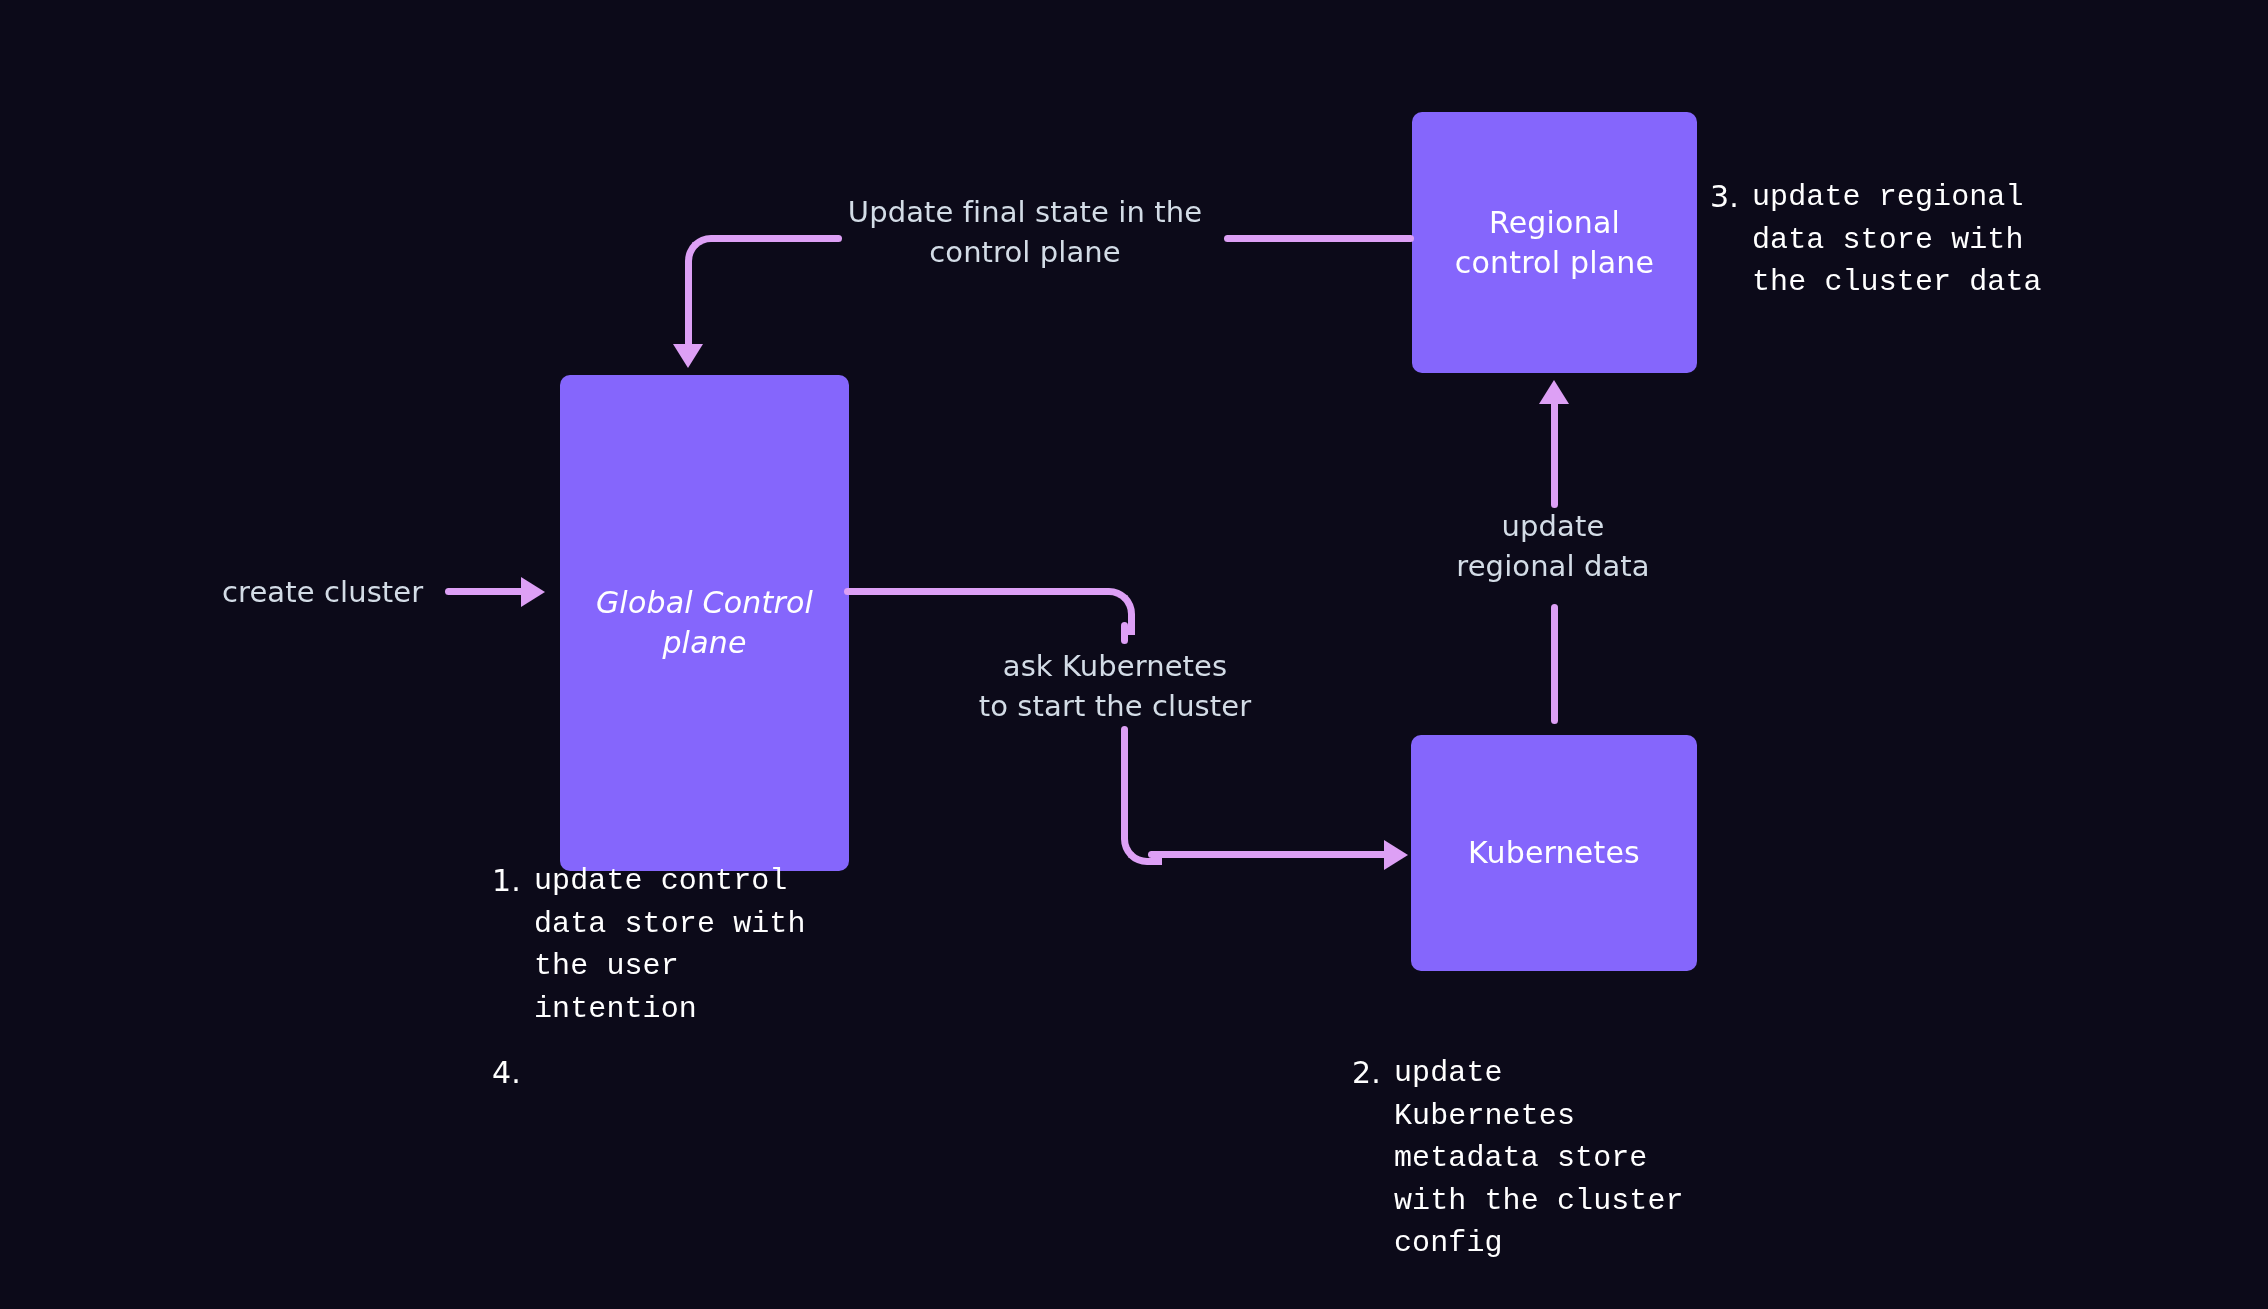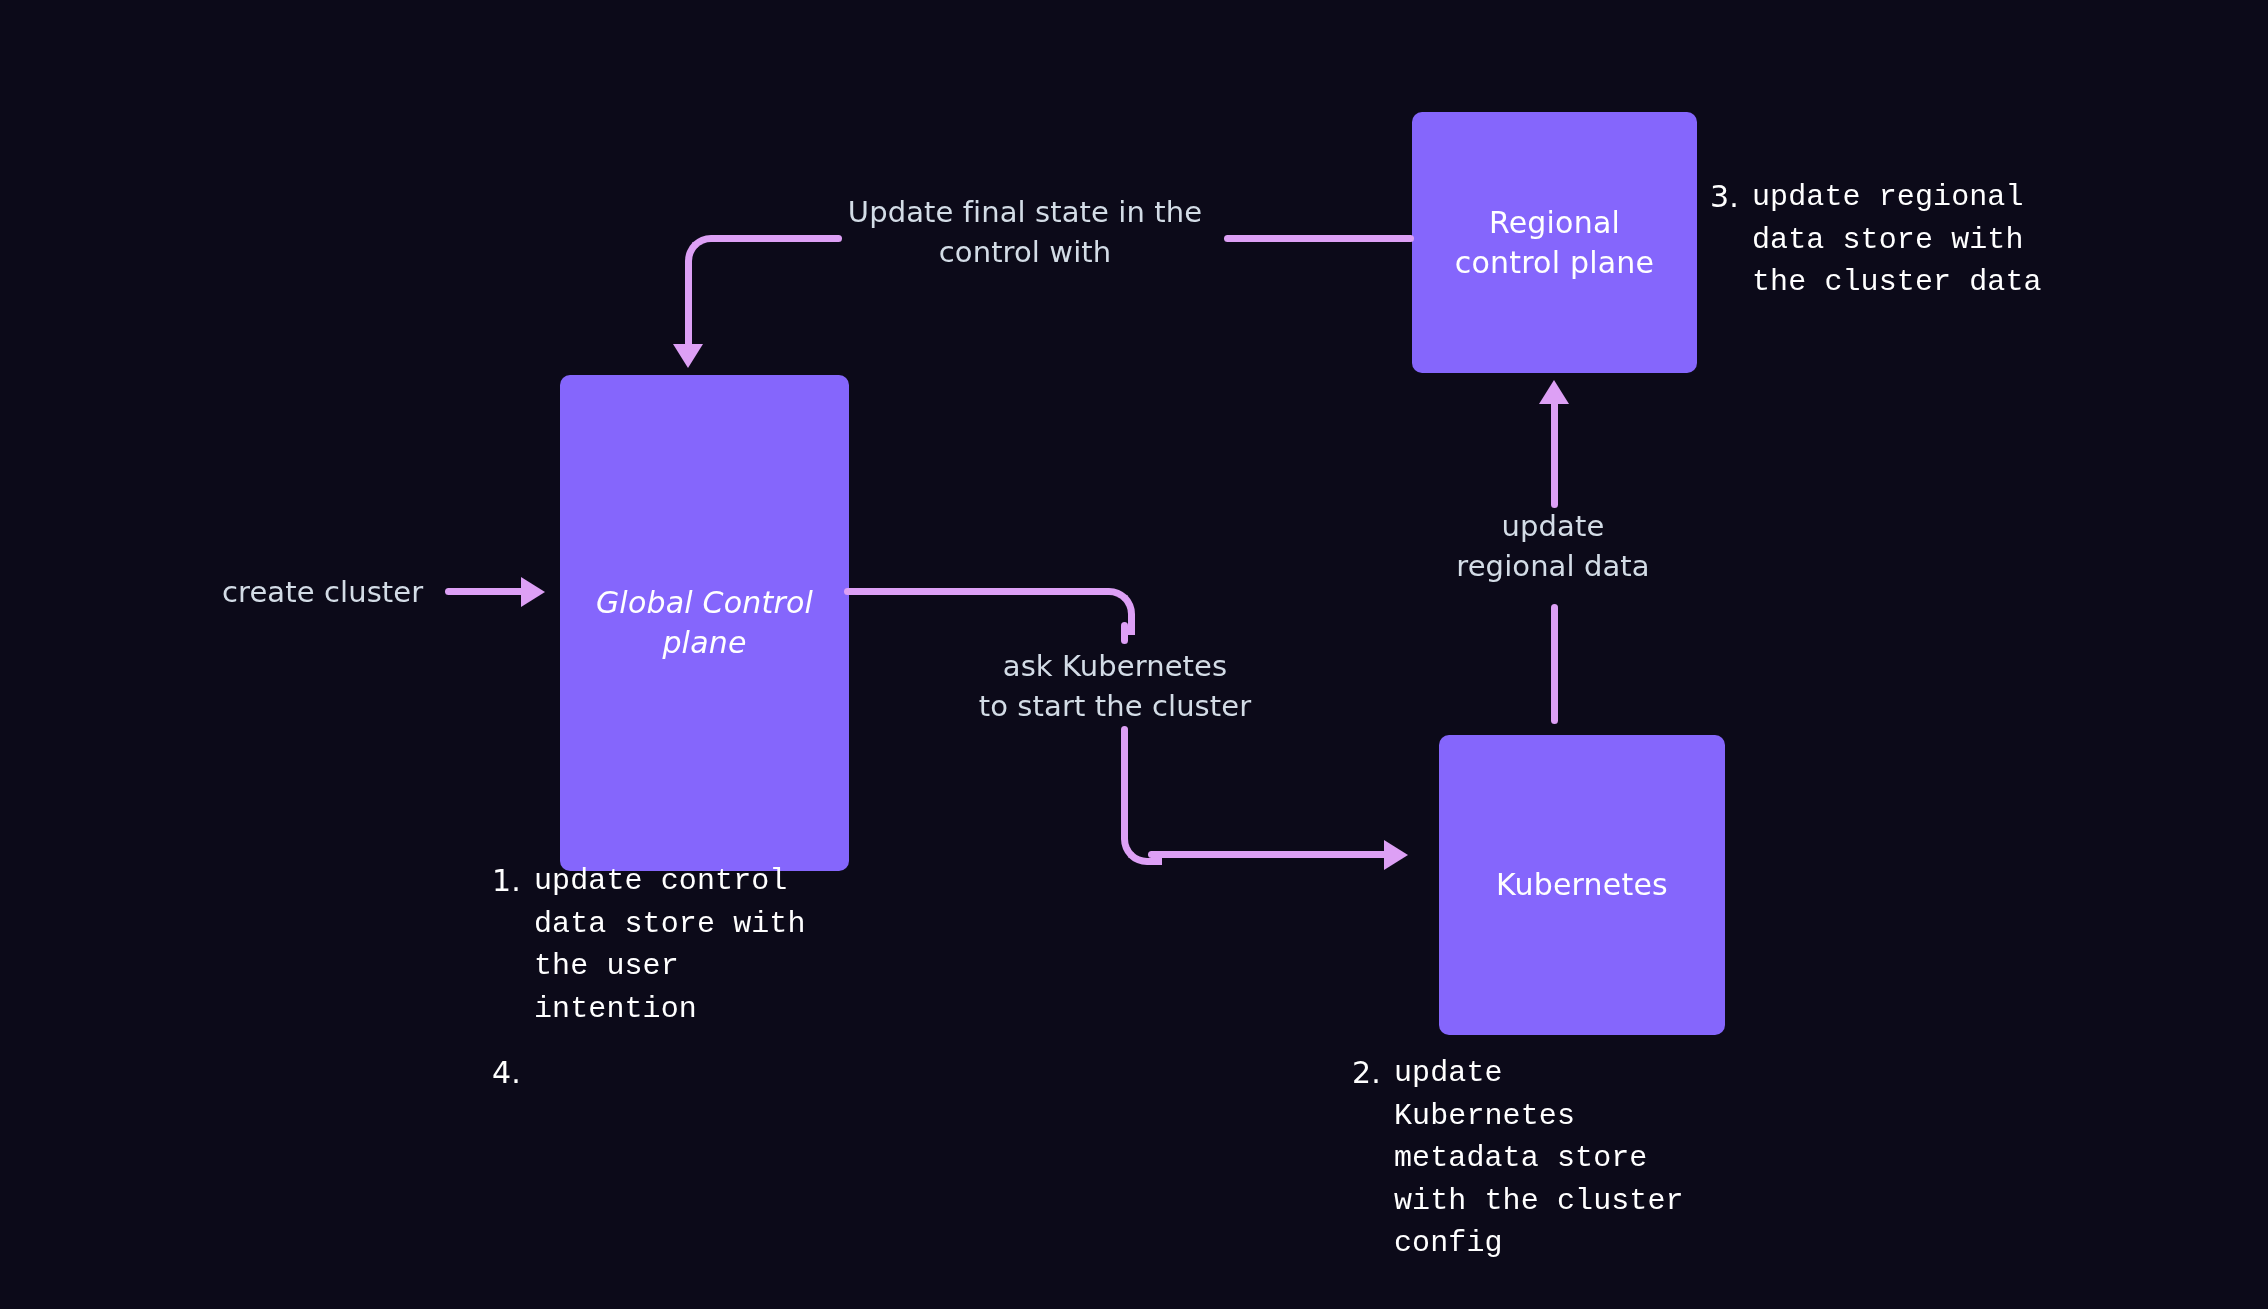--- a/index.html
+++ b/index.html
@@ -27,21 +27,21 @@
     text-align: center;
     color: #ffffff;
     font-size: 30px;
     line-height: 1.32;
     letter-spacing: 0.2px;
     padding: 0 33px;
     box-sizing: border-box;
   }
   #node-global   { left: 560px;  top: 375px;  width: 289px; height: 496px; font-style: italic; }
   #node-regional { left: 1412px; top: 112px;  width: 285px; height: 261px; }
-  #node-k8s      { left: 1411px; top: 735px;  width: 286px; height: 300px; margin-left: 28px; }
+  #node-k8s      { left: 1411px; top: 735px;  width: 286px; height: 236px; }
 
   
   .edge-label {
     position: absolute;
     color: #d3dce6;
     font-size: 29px;
     line-height: 1.38;
     text-align: center;
     letter-spacing: 0.1px;
     white-space: pre-line;
@@ -102,21 +102,21 @@
 plane</div>
 
   <div class="node" id="node-k8s">Kubernetes</div>
 
   <div class="edge-label" id="lbl-create">create cluster</div>
   <div class="ln ln-h" style="left:445px; top:588px; width:80px;"></div>
   <div class="arrowhead ah-right" style="left:521px; top:577px;"></div>
 
   <div class="ln ln-h" style="left:1224px; top:235px; width:190px;"></div>
   <div class="edge-label" id="lbl-final">Update final state in the
-control with</div>
+control plane</div>
   <div class="ln ln-h" style="left:712px; top:235px; width:130px;"></div>
   <div class="corner corner-tl" style="left:685px; top:235px; width:28px; height:40px;"></div>
   <div class="ln ln-v" style="left:685px; top:272px; height:78px;"></div>
   <div class="arrowhead ah-down" style="left:673px; top:344px;"></div>
 
   <div class="ln ln-h" style="left:844px; top:588px; width:265px;"></div>
   <div class="corner corner-tr" style="left:1100px; top:588px; width:28px; height:40px;"></div>
   <div class="ln ln-v" style="left:1121px; top:622px; height:22px;"></div>
 
   <div class="edge-label" id="lbl-ask">ask Kubernetes

